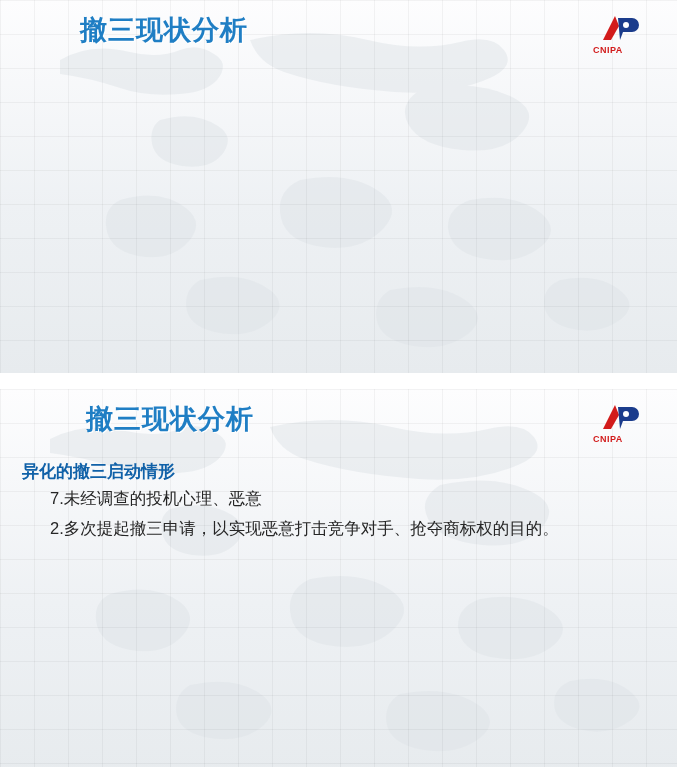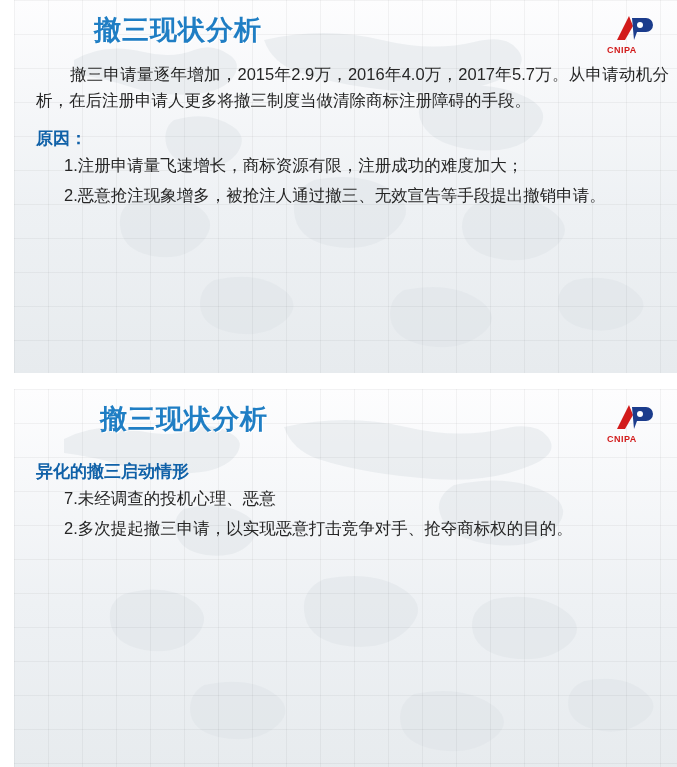--- a/index.html
+++ b/index.html
@@ -7,21 +7,20 @@
     margin: 0; padding: 0;
     background: #ffffff;
     font-family: "Liberation Sans", sans-serif;
   }
   #page {
     width: 677px;
     height: 767px;
     position: relative;
     overflow: hidden;
     background: #ffffff;
-    padding-left: 14px;
   }
   .slide {
     position: relative;
     width: 677px;
     height: 373px;
     overflow: hidden;
     background: #f3f5f7;
   }
   .slide-2 { margin-top: 8px; height: 386px; }
 
@@ -138,26 +137,20 @@
       <div class="logo">
         <svg width="44" height="30" viewBox="0 0 44 30">
           <path d="M4 26 L16 2 L20 12 L12 26 Z" fill="#d21b1b"></path>
           <path d="M19 4 h14 a7 7 0 0 1 0 14 h-9 l-3 8 z" fill="#1b3c8c"></path>
           <circle cx="27" cy="11" r="3" fill="#ffffff"></circle>
         </svg>
         <div class="logo-text">CNIPA</div>
       </div>
     </div>
 
-    <div class="body">
-      <p class="para indent">撤三申请量逐年增加，2015年2.9万，2016年4.0万，2017年5.7万。从申请动机分析，在后注册申请人更多将撤三制度当做清除商标注册障碍的手段。</p>
-      <div class="sub-head">原因：</div>
-      <p class="para indent2">1.注册申请量飞速增长，商标资源有限，注册成功的难度加大；</p>
-      <p class="para indent2">2.恶意抢注现象增多，被抢注人通过撤三、无效宣告等手段提出撤销申请。</p>
-    </div>
   </div>
 
   <div class="divider"></div>
 
   <div class="slide slide-2">
     <div class="bg-wash"></div>
     <svg class="bg-map" viewBox="0 0 677 386" preserveAspectRatio="none">
       <g fill="#dfe4e8">
         <path d="M50 50 q34 -18 76 -8 q30 7 54 -2 q20 -7 36 4 q16 8 6 22 q-12 16 -44 18 q-36 3 -64 -6 q-32 -10 -64 -14 z"></path>
         <path d="M170 120 q36 -10 62 6 q16 10 6 26 q-14 18 -46 14 q-26 -4 -30 -22 q-4 -16 8 -24 z"></path>

